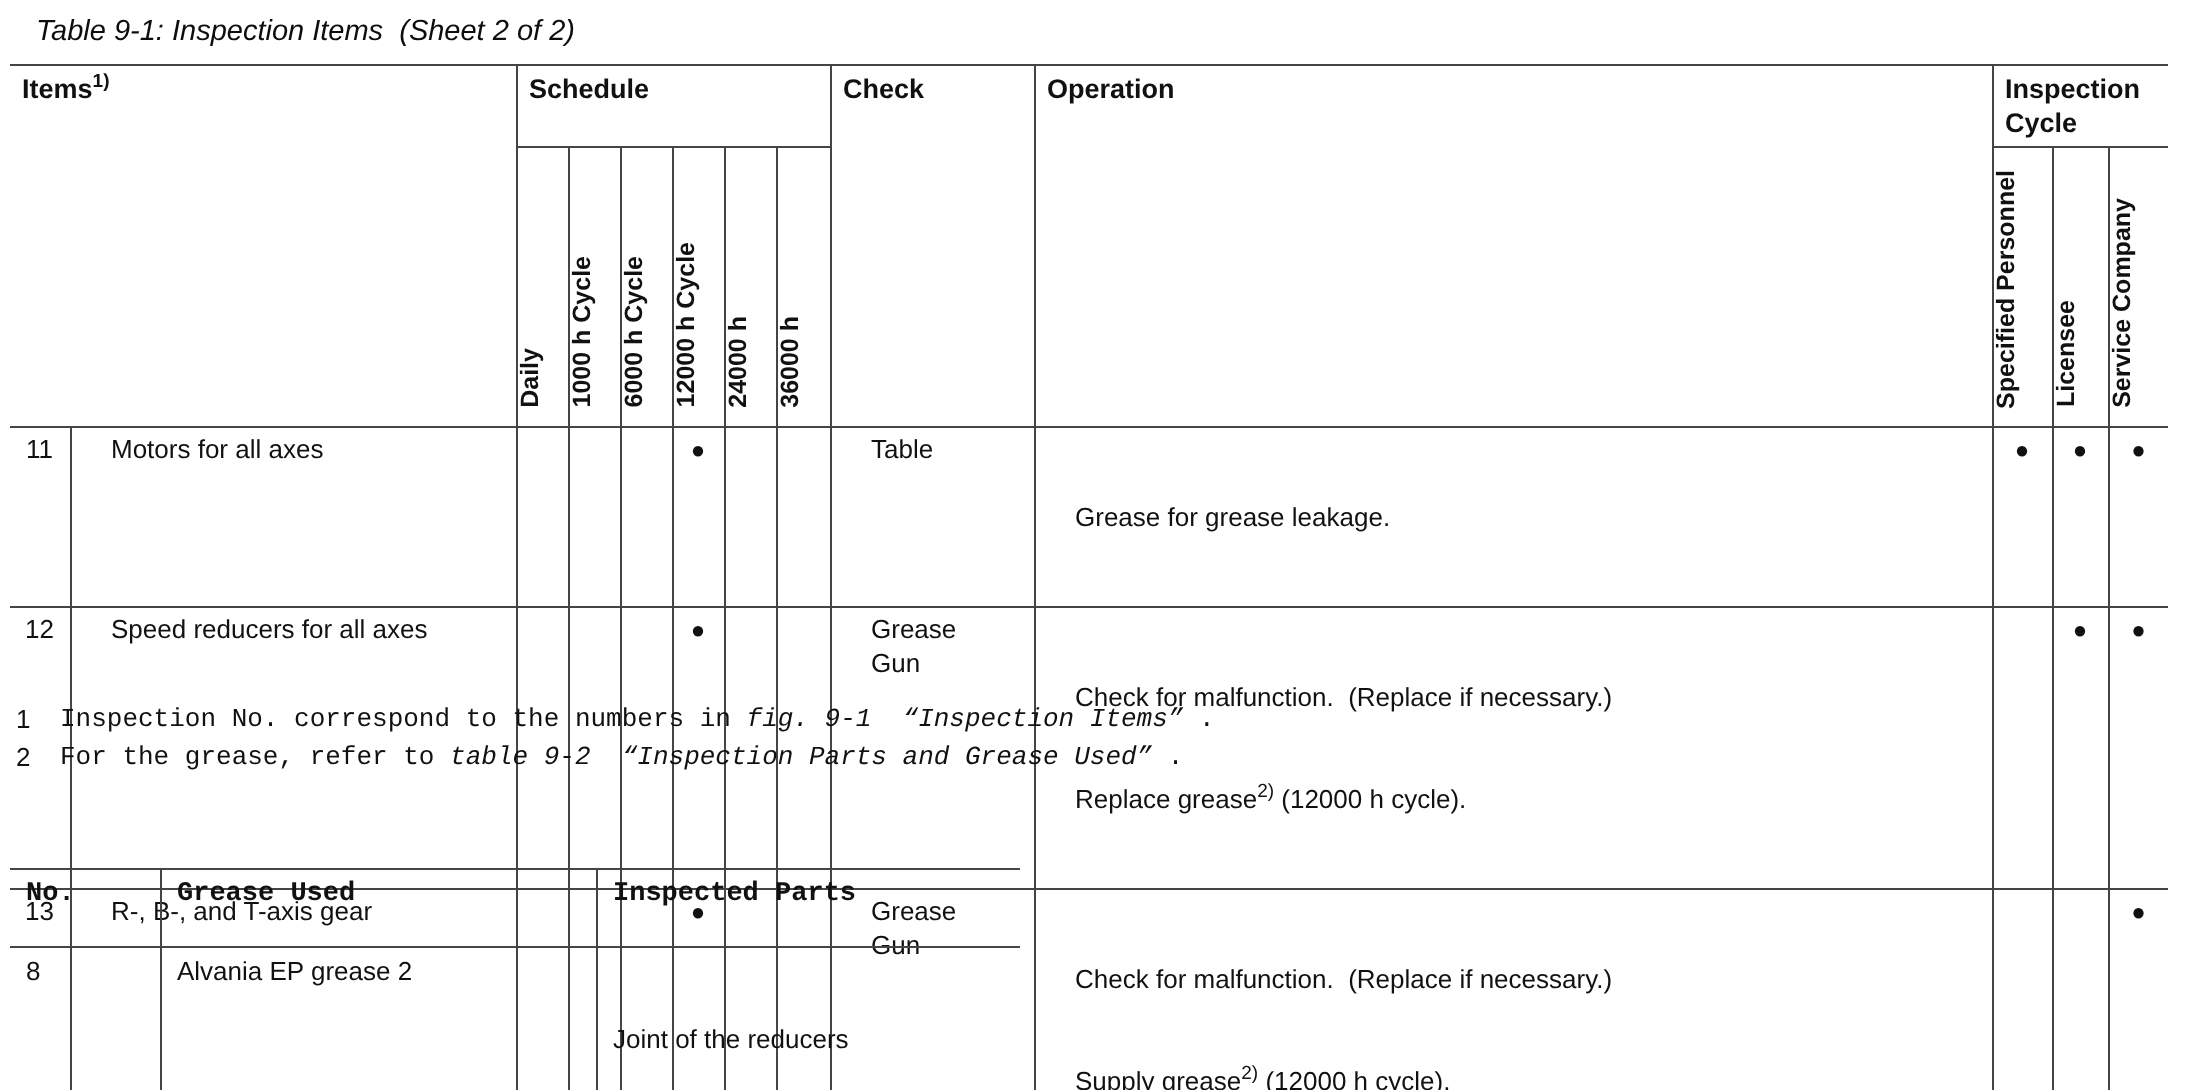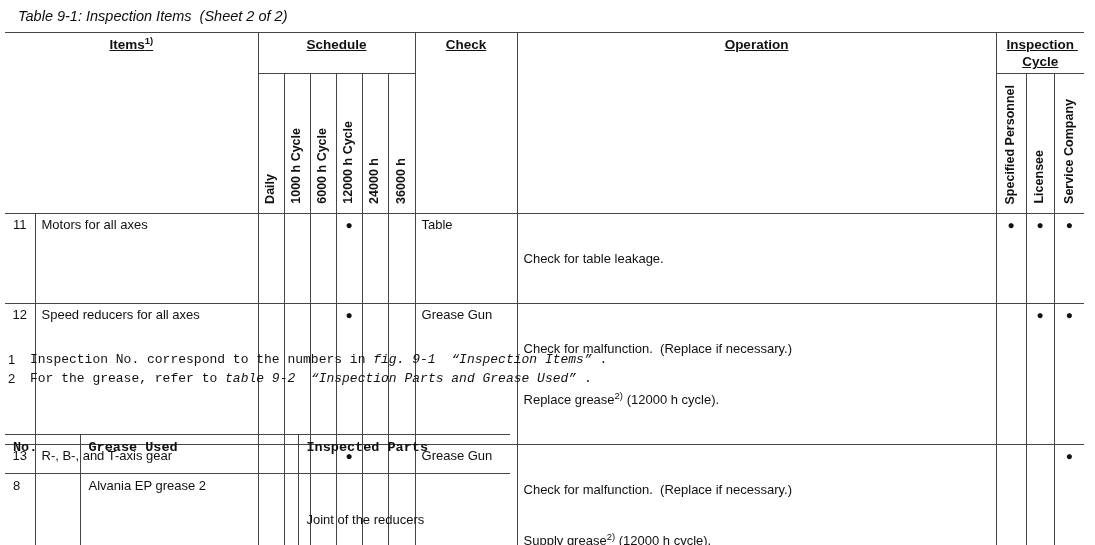--- a/index.html
+++ b/index.html
@@ -23,22 +23,22 @@
   #title2 { top: 412px; }
 
   table { border-collapse: collapse; table-layout: fixed; }
   td, th { border: 1px solid #454545; vertical-align: top; white-space: pre-wrap; }
   .edge-l { border-left: none !important; }
   .edge-r { border-right: none !important; }
 
   
   #t1wrap { position: absolute; left: 5px; top: 32px; }
   .t1 { width: 1079px; font-size: 13px; }
-  .t1 th { font-weight: bold; text-align: center; font-size: 13.5px; padding: 3px 6px; line-height: 17px; text-decoration: underline; }
-  .t1 td { padding: 2px 6px; line-height: 17px; }
+  .t1 th { font-weight: bold; text-align: left; font-size: 13.5px; padding: 3px 6px; line-height: 17px; }
+  .t1 td { padding: 2px 20px; line-height: 17px; }
   .rA { height: 38px; }
   .rB { height: 140px; }
   .row11 { height: 24px; margin-top: 33px; }
   .row12 { height: 40px; }
   .row13 { height: 41px; }
   .vcell { vertical-align: bottom !important; text-align: center; padding: 5px 0 !important; }
   .vtext {
     display: inline-block;
     writing-mode: vertical-rl;
     transform: rotate(180deg);
@@ -113,21 +113,21 @@
         <td class="no-cell edge-l">11</td>
         <td>Motors for all axes</td>
         <td class="dot-cell"></td>
         <td class="dot-cell"></td>
         <td class="dot-cell"></td>
         <td class="dot-cell">●</td>
         <td class="dot-cell"></td>
         <td class="dot-cell"></td>
         <td>Table</td>
         <td>
-          <div><span>Check for table leakage.</span><sup></sup><span></span></div>
+          <div><span>Grease for grease leakage.</span><sup></sup><span></span></div>
         </td>
         <td class="dot-cell">●</td>
         <td class="dot-cell">●</td>
         <td class="dot-cell edge-r">●</td>
       </tr>
 
       <tr class="row12">
         <td class="no-cell edge-l">12</td>
         <td>Speed reducers for all axes</td>
         <td class="dot-cell"></td>

